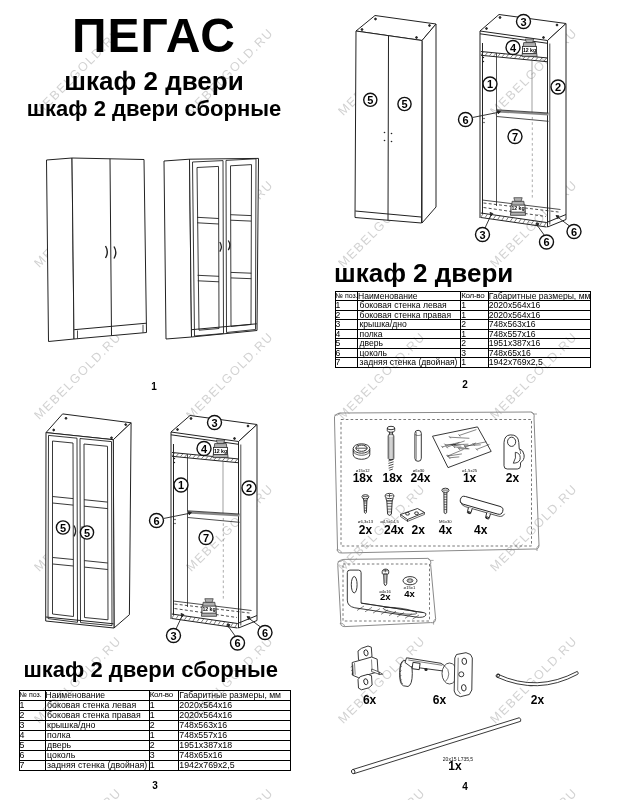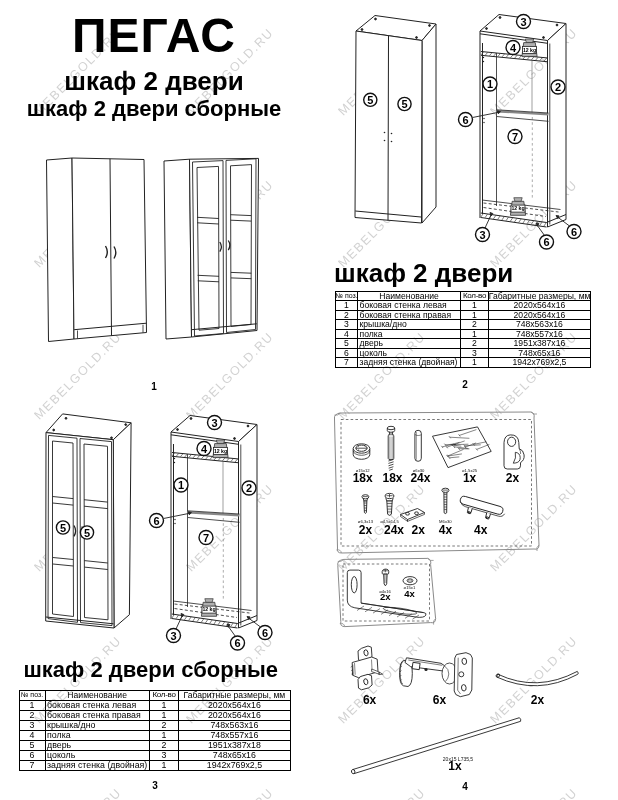--- a/index.html
+++ b/index.html
@@ -11,21 +11,21 @@
 .q{font-size:12px;font-weight:bold;fill:#000;text-anchor:middle;}
 .ttl{position:absolute;left:0;width:308px;text-align:center;font-weight:bold;color:#000;}
 #t1{top:8px;font-size:48px;letter-spacing:1px;}
 #t2{top:66px;font-size:26px;}
 #t3{top:95.5px;font-size:22px;}
 .h2{position:absolute;font-weight:bold;color:#000;}
 #h2a{left:334px;top:258px;font-size:26px;}
 #h2b{left:23.5px;top:657px;font-size:22px;}
 table{position:absolute;border-collapse:collapse;table-layout:fixed;color:#000;}
 td{border:1px solid #000;padding:0 0 0 1.5px;overflow:hidden;white-space:nowrap;}
-td.c{text-align:center;padding:0;}
+td.c{padding:0;}
 .tb2{left:334.5px;top:291px;width:256.5px;font-size:8.6px;}
 .tb2 td{height:8.45px;line-height:8.4px;}
 .tb3{left:18.5px;top:690px;width:272px;font-size:8.8px;}
 .tb3 td{height:8.95px;line-height:8.9px;}
 .hd td{font-size:8.6px;}
 .hk{font-size:8px !important;letter-spacing:-0.3px;}
 .np{font-size:7px !important;}
 .pg{position:absolute;font-weight:bold;font-size:10px;color:#000;transform:translate(-50%,0);}
 </style></head>
 <body>

